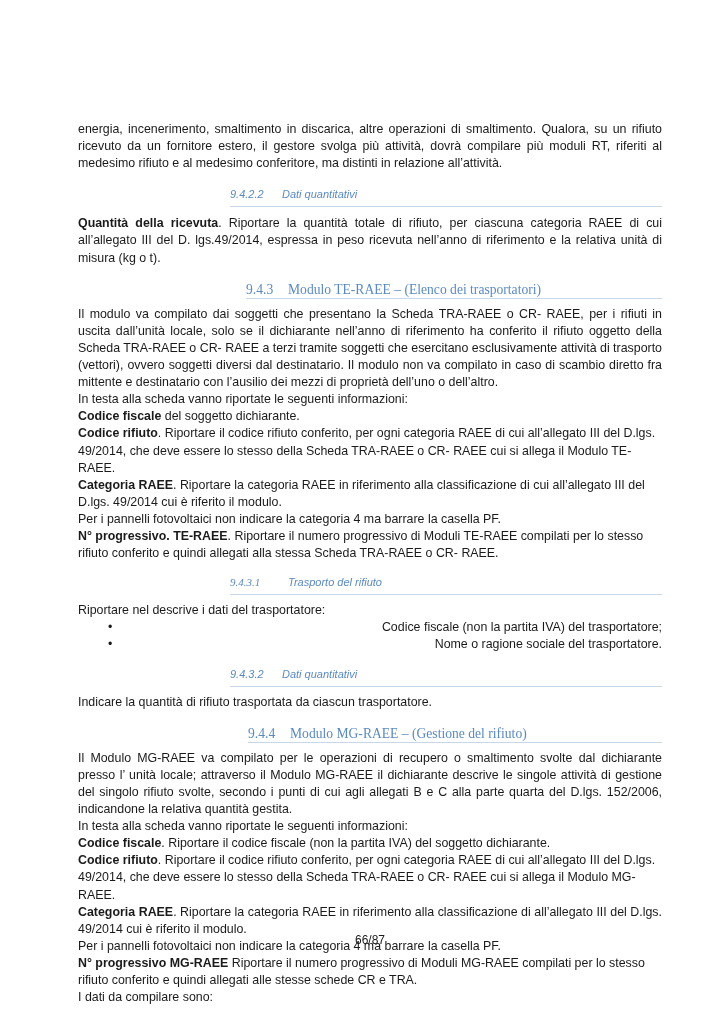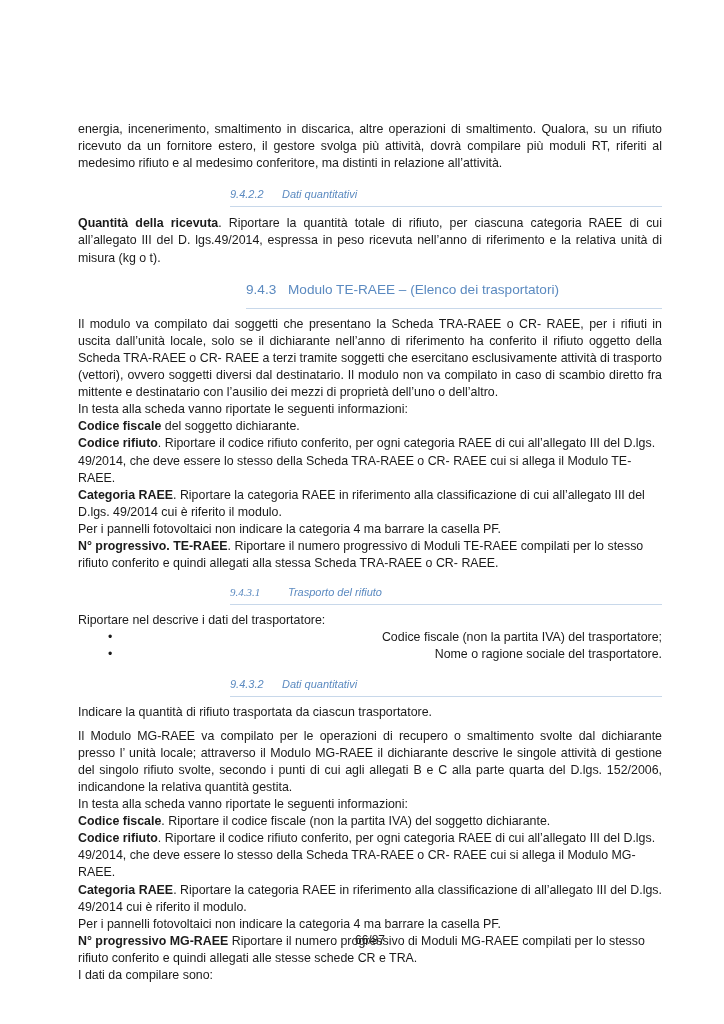--- a/index.html
+++ b/index.html
@@ -31,25 +31,25 @@
       margin-left: 152px;
       font-style: italic;
       color: #5b8ac0;
       font-size: 11px;
       border-bottom: 1px solid #c8d8ea;
       padding-bottom: 3px;
     }
     .h4 .num { display: inline-block; width: 52px; }
 
     .h3 {
-      font-family: Liberation Sans, sans-serif;
+      font-family: Liberation Serif, serif;
       color: #5b8ac0;
       font-size: 13.6px;
       border-bottom: 1px solid #c8d8ea;
-      padding-bottom: 10px;
+      padding-bottom: 0;
     }
     .h3 .num { display: inline-block; width: 42px; }
 
     ul.bullets {
       list-style: none;
       margin: 0;
       padding: 0 0 0 30px;
     }
     ul.bullets li { position: relative; padding-left: 24px; text-align: right; }
     ul.bullets li::before {
@@ -99,20 +99,23 @@
   <ul class="bullets">
     <li>Codice fiscale (non la partita IVA) del trasportatore;</li>
     <li>Nome o ragione sociale del trasportatore.</li>
   </ul>
 
   <div class="h4" style="margin-top:12px;">
     <span class="num">9.4.3.2</span><span>Dati quantitativi</span>
   </div>
   <p style="margin-top:7px;"> Indicare la quantità di rifiuto trasportata da ciascun trasportatore.</p>
 
+  <div class="h3" style="margin-top:14px; margin-left:170px;">
+    <span class="num">9.4.4</span><span>Modulo MG-RAEE – (Gestione del rifiuto)</span>
+  </div>
   <p class="justify" style="margin-top:7px;">Il Modulo MG-RAEE va compilato per le operazioni di recupero o smaltimento svolte dal dichiarante presso l’ unità locale; attraverso il Modulo MG-RAEE il dichiarante descrive le singole attività di gestione del singolo rifiuto svolte, secondo i punti di cui agli allegati B e C alla parte quarta del D.lgs. 152/2006, indicandone la relativa quantità gestita.</p>
   <p>In testa alla scheda vanno riportate le seguenti informazioni:</p>
   <p><b>Codice fiscale</b><span>. Riportare il codice fiscale (non la partita IVA) del soggetto dichiarante.</span></p>
   <p><b>Codice rifiuto</b><span>. Riportare il codice rifiuto conferito, per ogni categoria RAEE di cui all’allegato III del D.lgs. 49/2014, che deve essere lo stesso della Scheda TRA-RAEE o CR- RAEE cui si allega il Modulo MG-RAEE.</span></p>
   <p class="justify"><b>Categoria RAEE</b><span>. Riportare la categoria RAEE in riferimento alla classificazione di all’allegato III del D.lgs. 49/2014 cui è riferito il modulo.</span></p>
   <p><span>Per i pannelli fotovoltaici non indicare la categoria 4 ma barrare la casella PF.</span></p>
   <p><b>N° progressivo MG-RAEE</b><span> Riportare il numero progressivo di Moduli MG-RAEE compilati per lo stesso rifiuto conferito e quindi allegati alle stesse schede CR e TRA.</span></p>
   <p>I dati da compilare sono:</p>
 
 </div>

